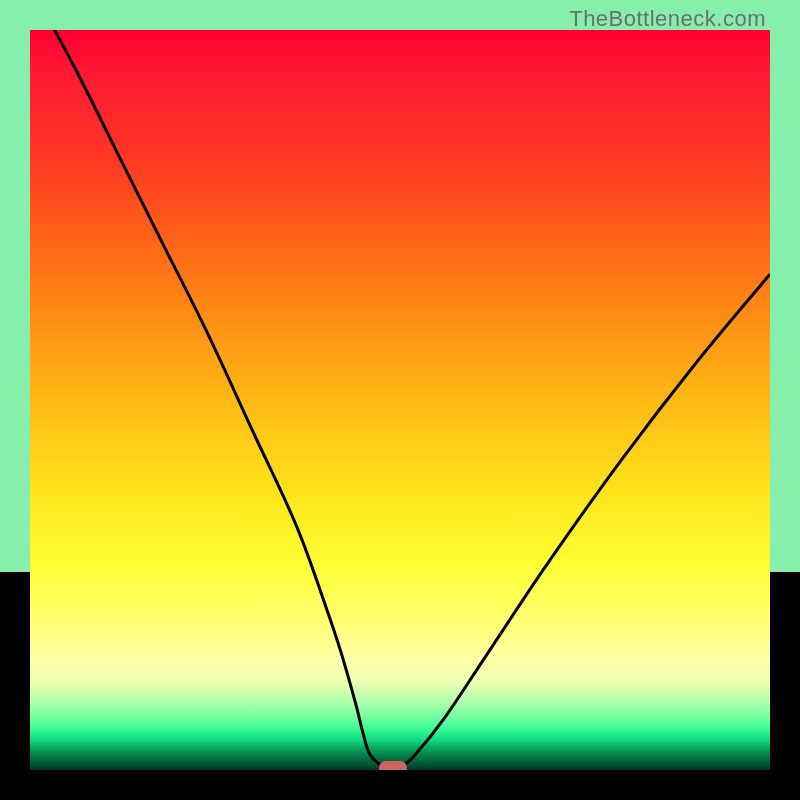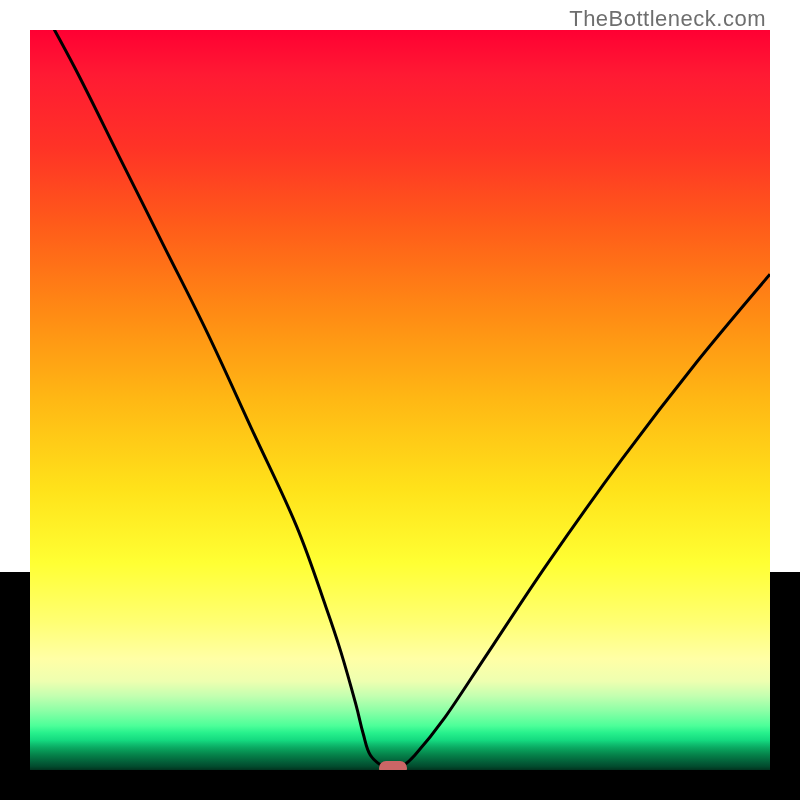--- a/index.html
+++ b/index.html
@@ -8,21 +8,21 @@
     width: 800px;
     height: 800px;
     background: #000;
     overflow: hidden;
     font-family: Arial, Helvetica, sans-serif;
   }
   .frame {
     position: relative;
     width: 800px;
     height: 572px;
-    background: #ffffff;
+    background: #86efac;
   }
   .plot {
     position: absolute;
     left: 30px;
     top: 30px;
     width: 740px;
     height: 740px;
     overflow: hidden;
     background: linear-gradient(to bottom,
       #ff0033 0%,

